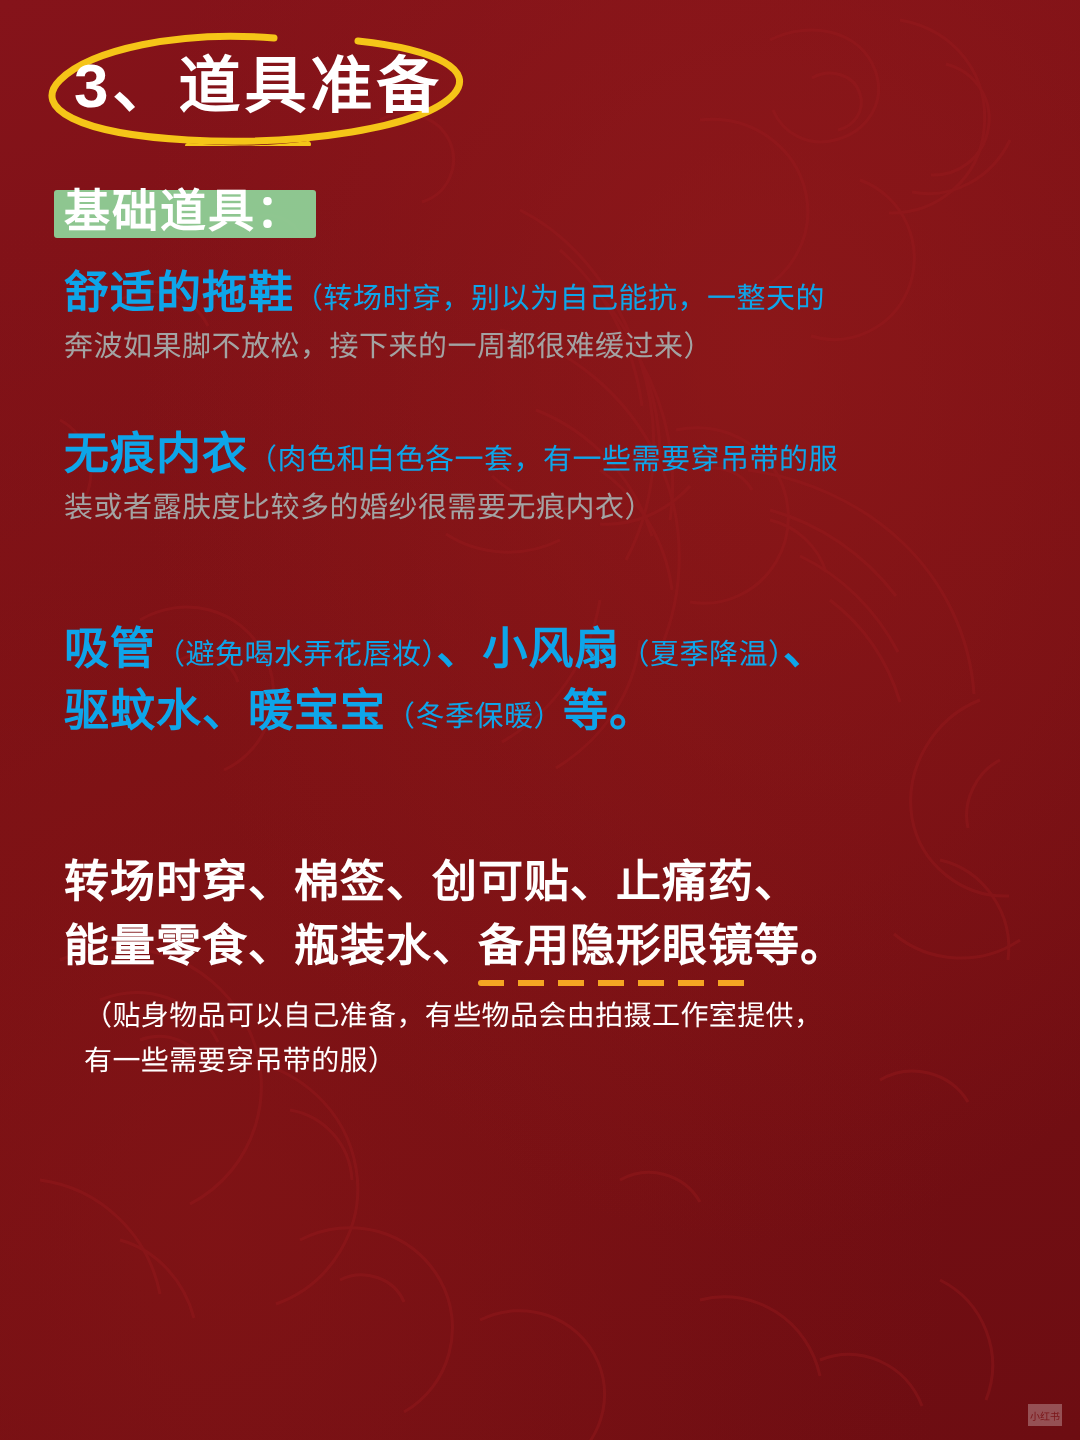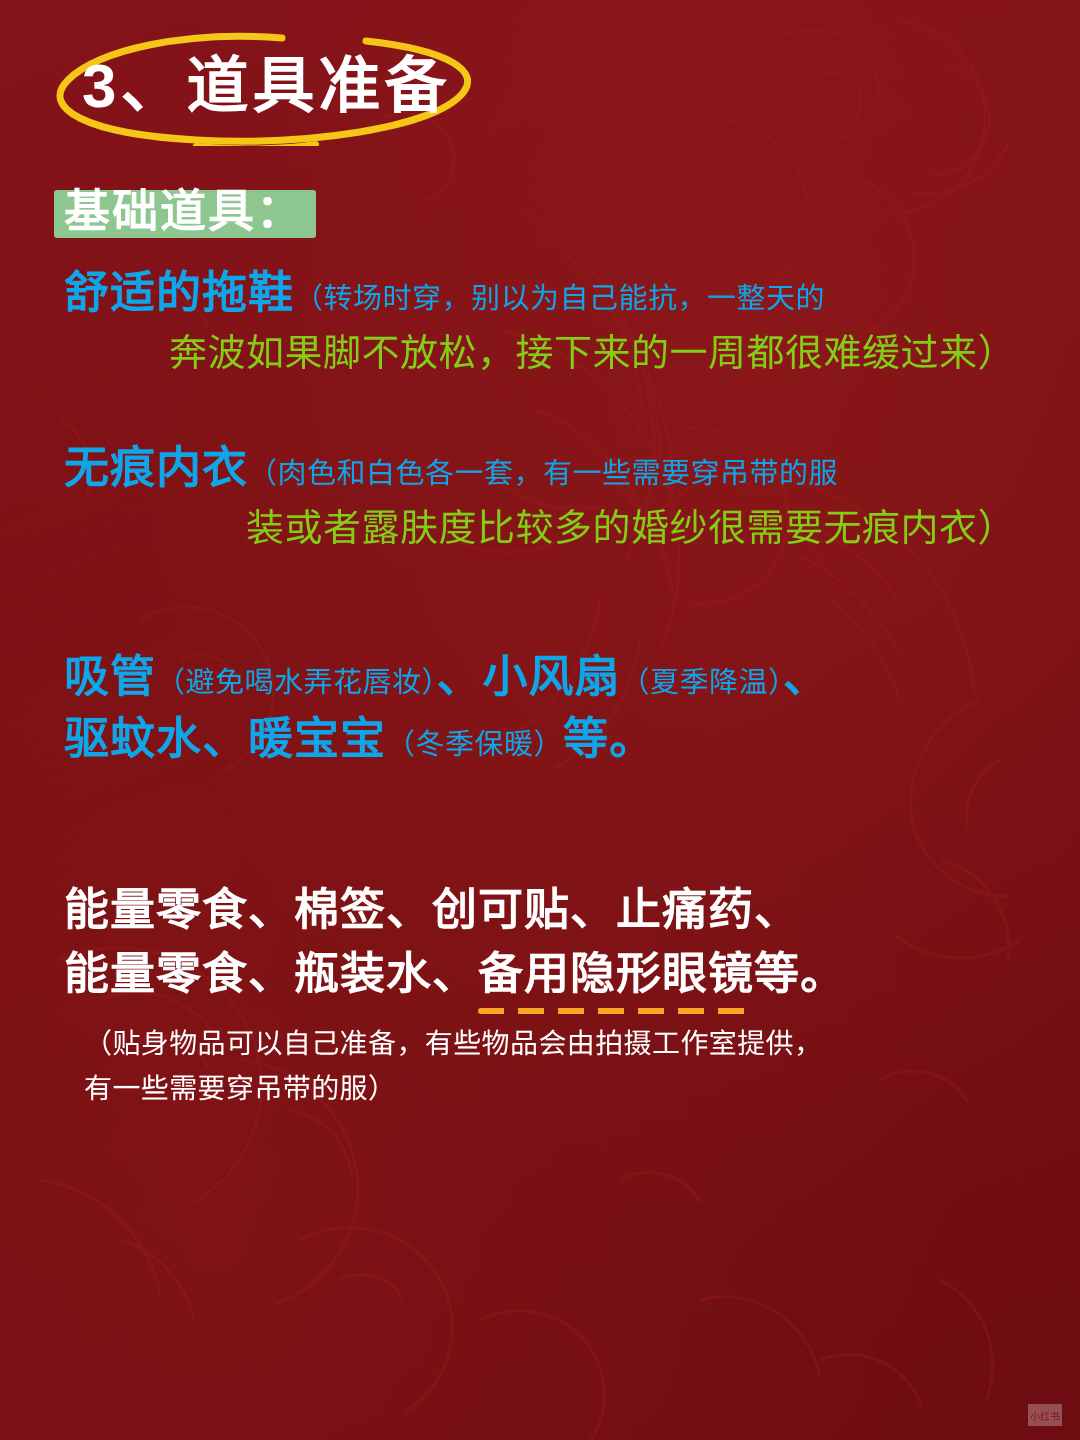--- a/index.html
+++ b/index.html
@@ -40,21 +40,21 @@
     width: 1080px;
     height: 1440px;
     box-sizing: border-box;
     padding: 52px 64px 0 64px;
   }
 
   
   .title-wrap {
     position: relative;
     display: inline-block;
-    margin-left: 18px;
+    margin-left: 10px;
     margin-bottom: 54px;
   }
   .title-ellipse {
     position: absolute;
     left: -36px;
     top: -24px;
     width: 440px;
     height: 118px;
     pointer-events: none;
   }
@@ -104,26 +104,25 @@
     letter-spacing: 1px;
     color: #0ea5e9;
   }
   .big { font-size: 45px; font-weight: 700; }
   .small {
     font-size: 29px;
     font-weight: 400;
     letter-spacing: 0.5px;
   }
   .para {
-    font-size: 38px;
+    font-size: 29px;
     font-weight: 400;
     line-height: 1.55;
     letter-spacing: 0.5px;
-    color: #84cc16;
-    text-align: right;
+    color: #a3a3a3;
   }
 
   .spacer-lg { height: 54px; }
   .spacer-md { height: 34px; }
   .spacer-sm { height: 14px; }
 
   
   .dash-underline {
     position: relative;
     display: inline-block;
@@ -300,21 +299,21 @@
     </div>
   </div>
 
   <div class="spacer-lg"></div>
 
   
   <div class="block">
 
     <div class="spacer-sm"></div>
 
-    <div class="emergency-list">能量零食、棉签、创可贴、止痛药、</div>
+    <div class="emergency-list">转场时穿、棉签、创可贴、止痛药、</div>
     <div class="emergency-list">
       <span>能量零食、瓶装水、</span><span class="dash-underline">备用隐形眼镜</span><span>等。</span>
     </div>
 
     <div class="footnote">
       <div>（贴身物品可以自己准备，有些物品会由拍摄工作室提供，</div>
       <div>有一些需要穿吊带的服）</div>
     </div>
   </div>
 

